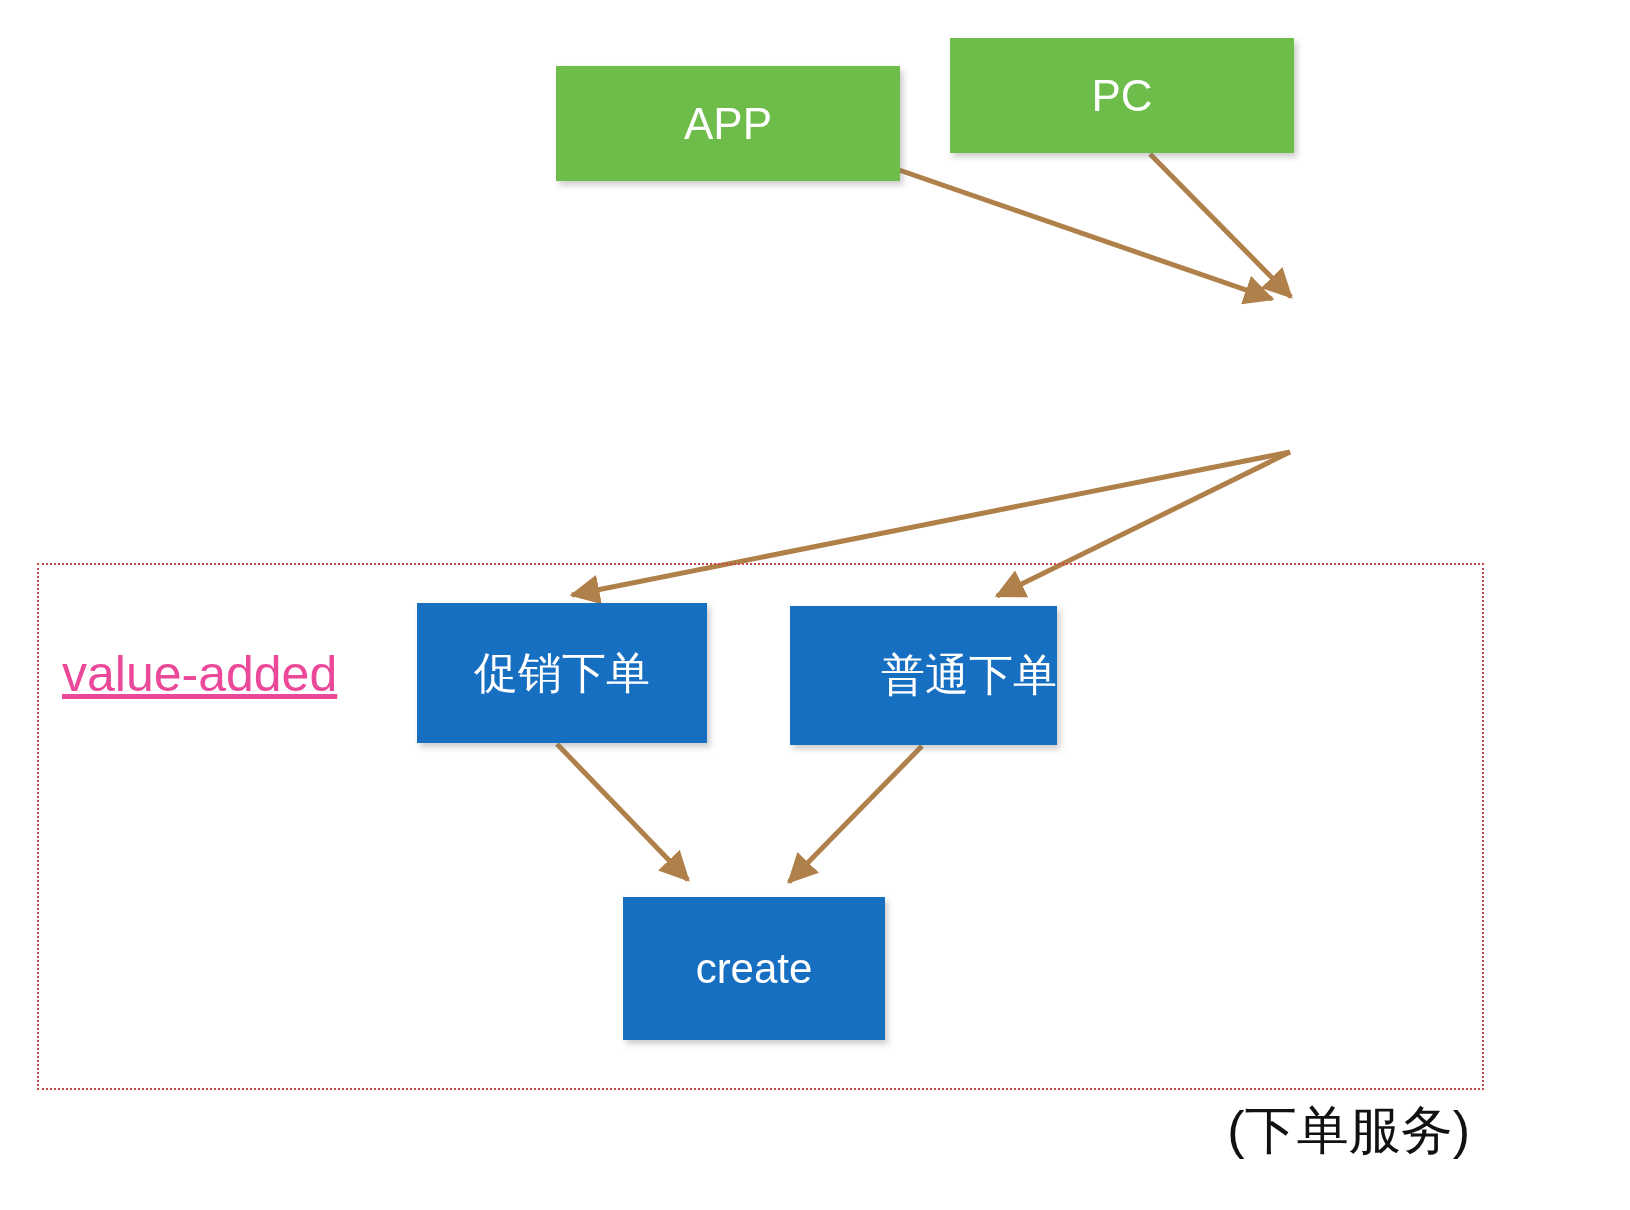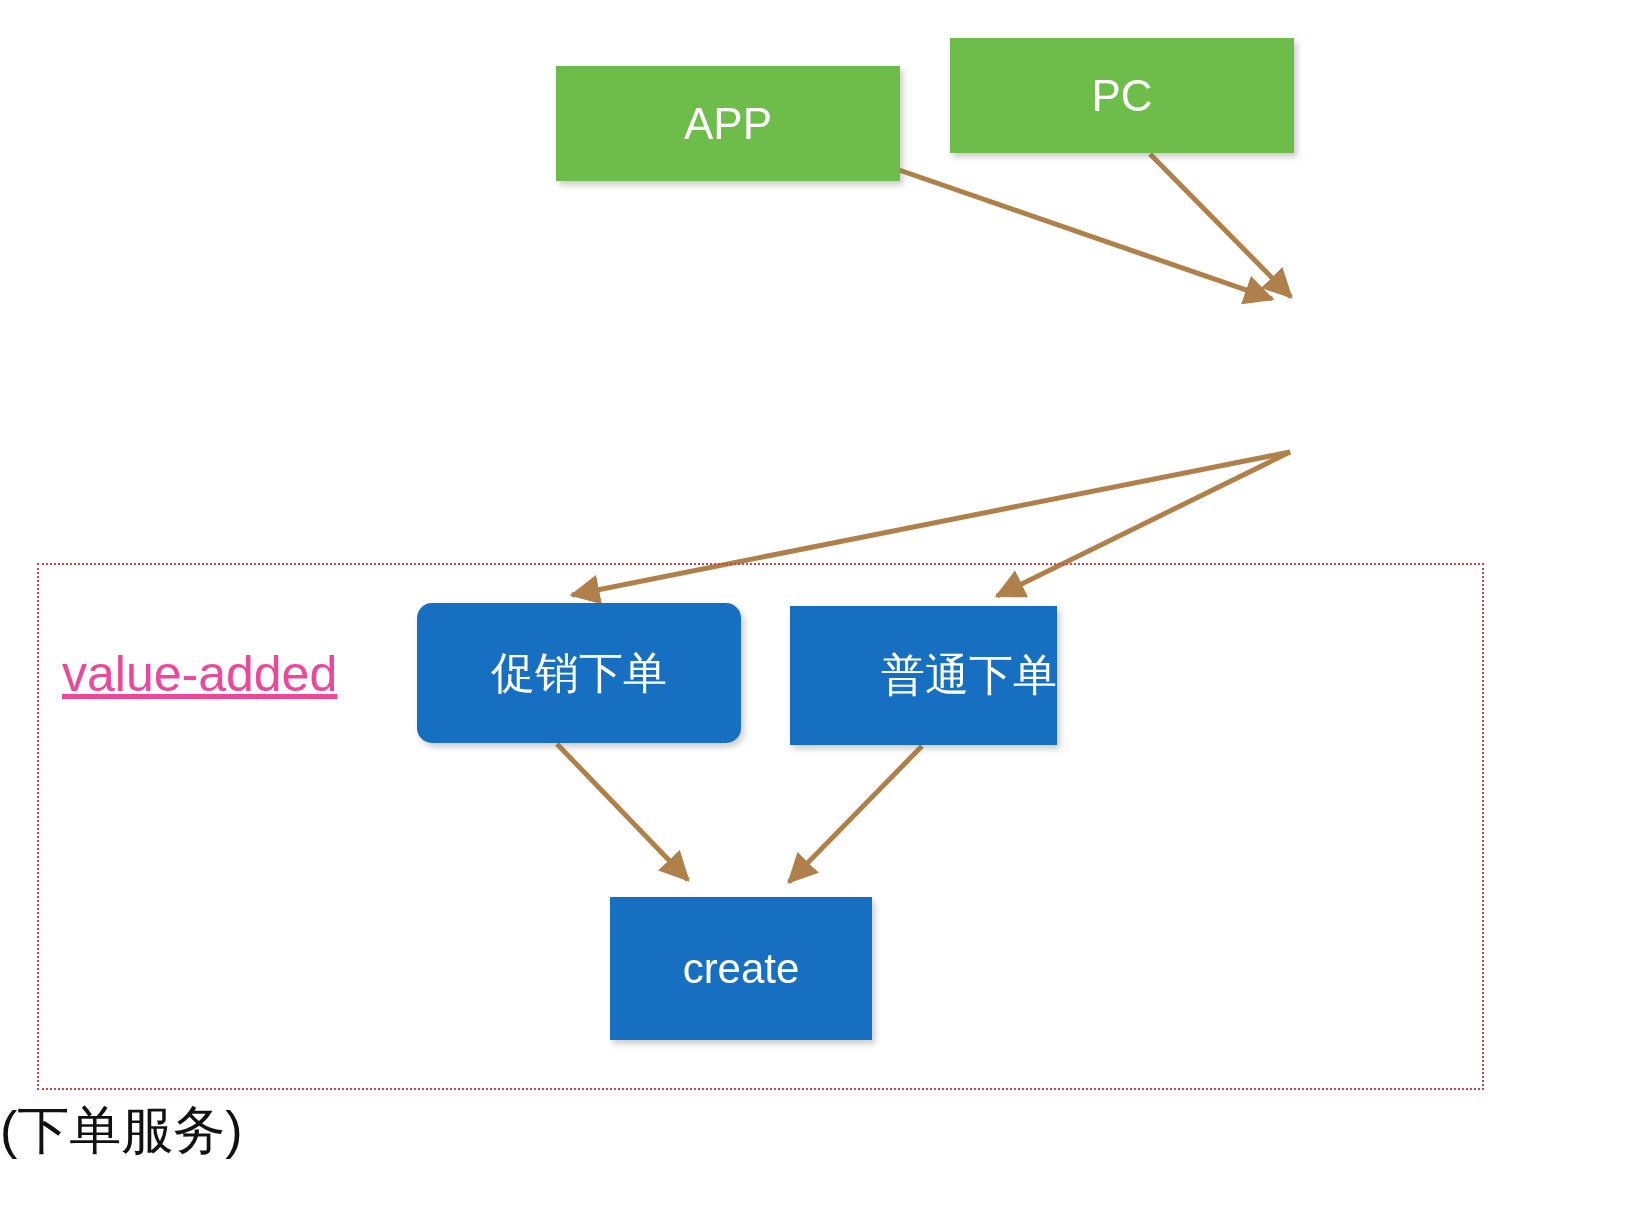--- a/index.html
+++ b/index.html
@@ -25,42 +25,42 @@
     position:absolute;
     display:flex; align-items:center; justify-content:center;
     color:#ffffff;
     box-shadow: 3px 4px 6px rgba(110,110,110,0.35);
   }
   .node-green { background: var(--node-green, #6ebd4b); font-size:44px; }
   .node-blue  { background: var(--node-blue, #166fc1); }
   #node-app    { left:556px;  top:38px;  width:344px; height:115px;margin-top:28px; }
   #node-pc     { left:950px;  top:38px;  width:344px; height:115px; }
   #node-www    { left:1161px; top:310px; width:260px; height:138px; font-size:40px; }
-  #node-promo  { left:417px;  top:603px; width:324px; height:140px; font-size:44px;border-radius:15px; }
+  #node-promo  { left:417px;  top:603px; width:290px; height:140px; font-size:44px; }
   #node-normal { left:790px;  top:606px; width:267px; height:139px; font-size:44px;justify-content:flex-end; }
-  #node-create { left:610px;  top:897px; width:262px; height:143px; font-size:42px; }
+  #node-create { left:623px;  top:897px; width:262px; height:143px; font-size:42px; }
   #group-box {
     position:absolute;
     left:37px; top:563px; width:1443px; height:523px;
     border: 2px dotted var(--group-border-red, #c84848);
     background: transparent;
   }
   .group-label {
     position:absolute;
     color:#ec4899;
     font-size:50px;
     text-decoration: underline;
     white-space: nowrap;
   }
   #label-value-added { left:62px; top:645px; }
   #label-foundation  { left:88px; top:938px; }
   #caption {
     position:absolute;
     left:0px; top:1096px; width:1470px;
-    text-align:left;
+    text-align:right;
     color:#111111;
     font-size:52px;
     white-space: nowrap;
   }
 </style>
 </head>
 <body>
 
 <div id="canvas">
 

